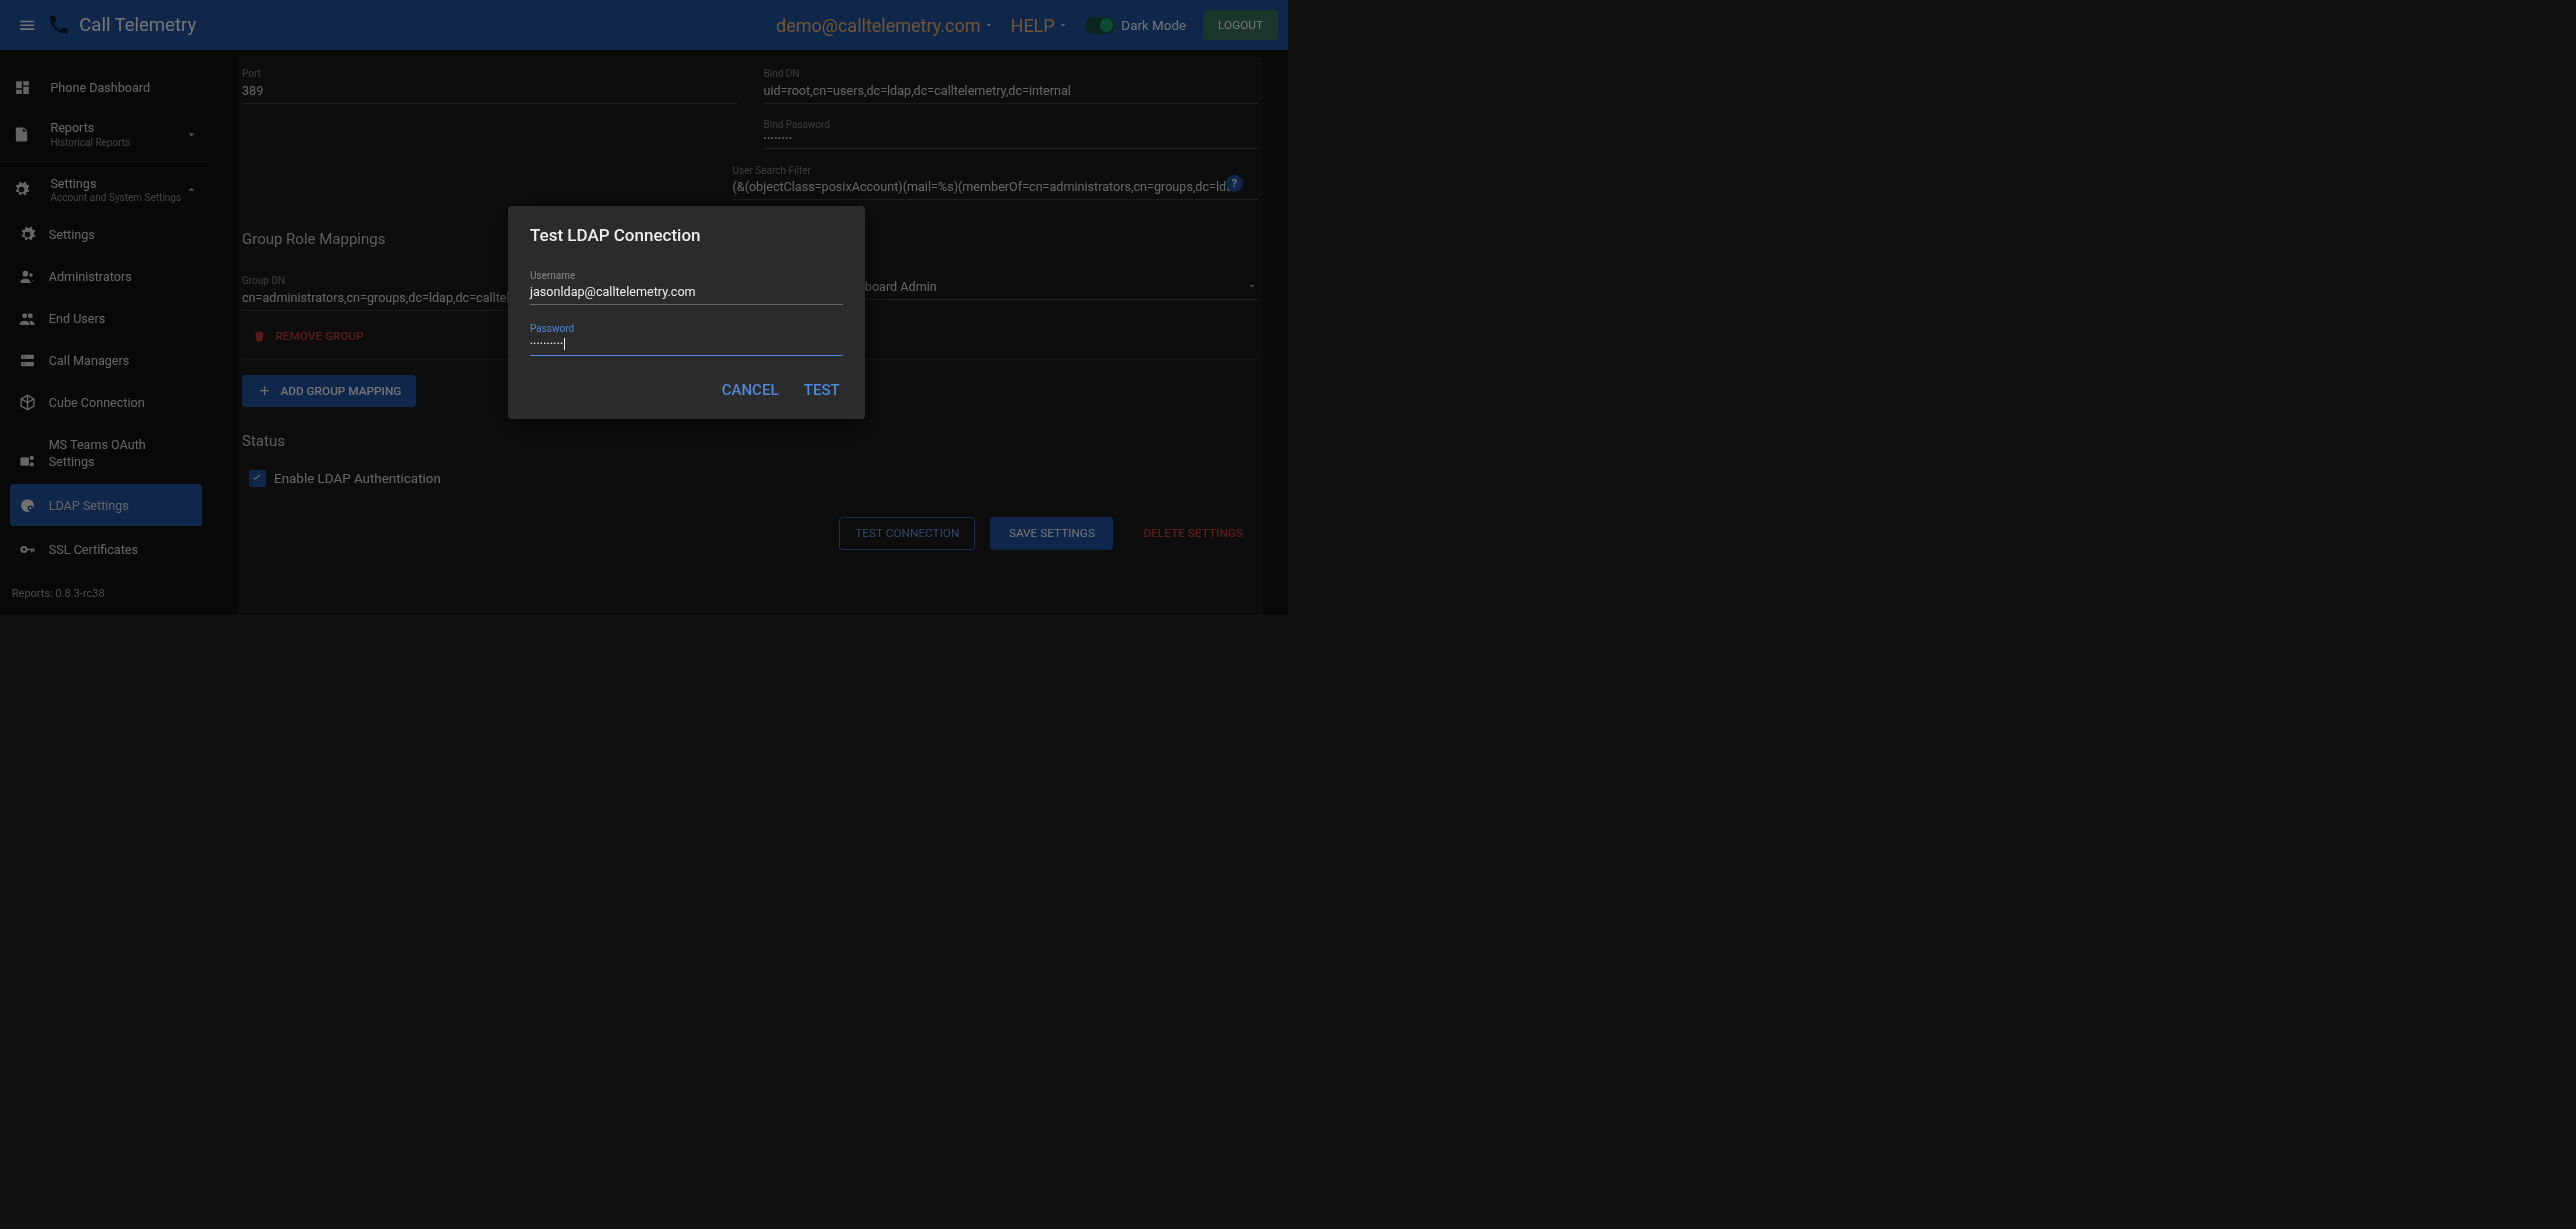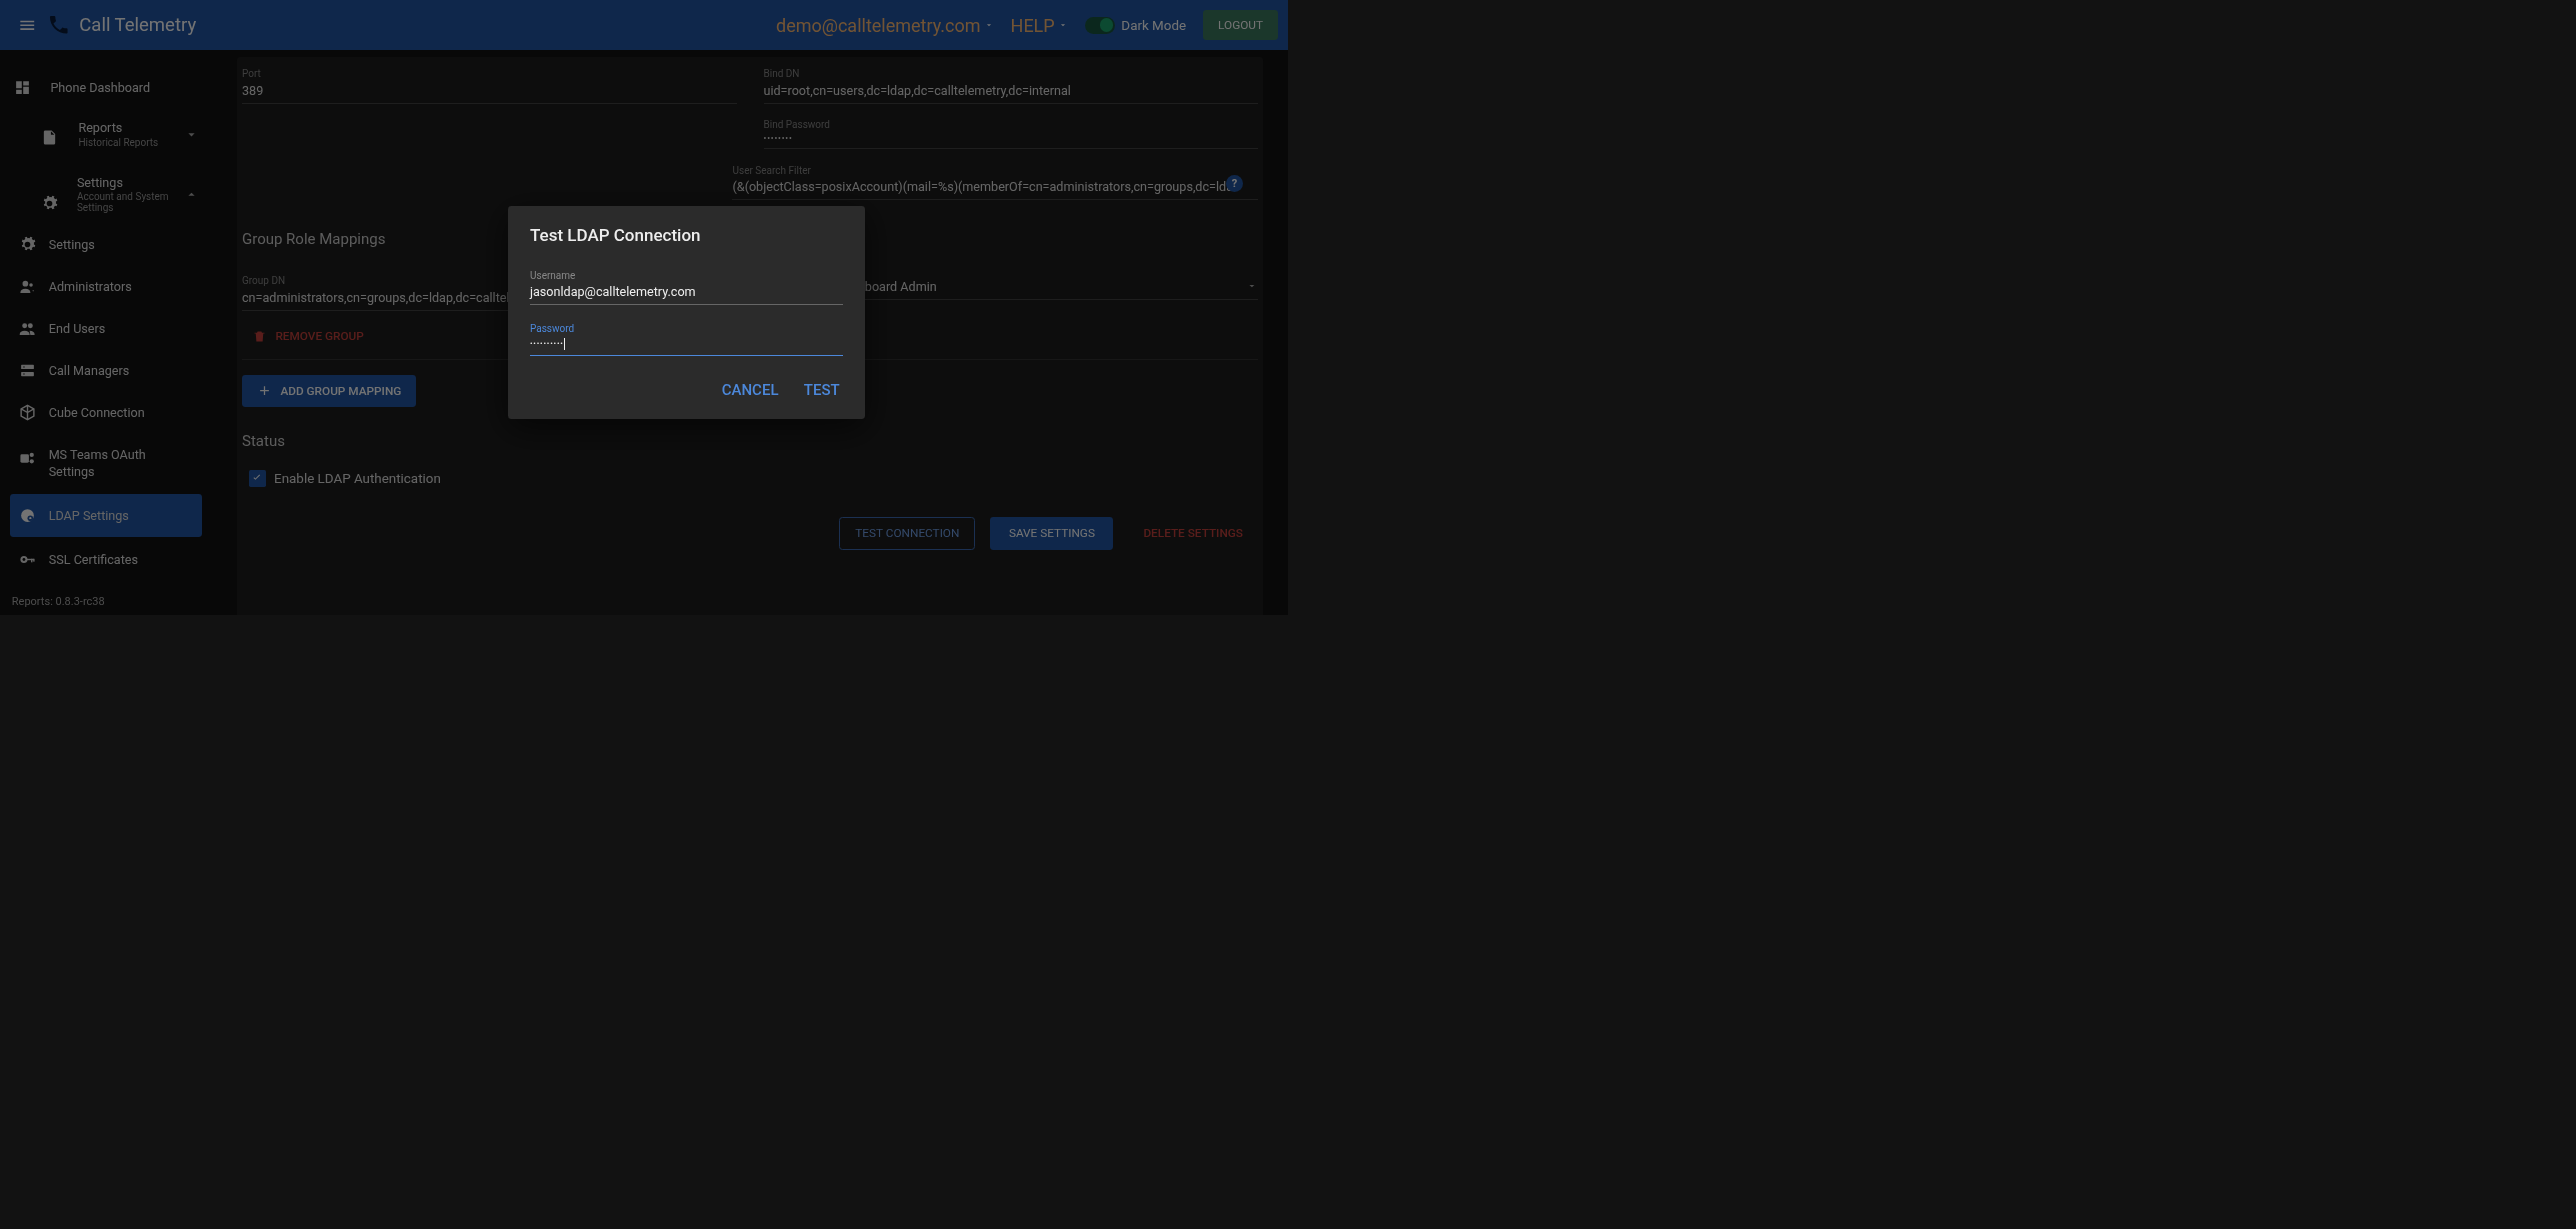--- a/index.html
+++ b/index.html
@@ -116,24 +116,23 @@
   width: 18.5px;
   height: 18.5px;
   margin-right: 18.5px;
   display: flex;
   align-items: center;
   justify-content: center;
   color: #e0e0e0;
 }
 .side-group-title {
   display: flex;
-  align-items: flex-end;
+  align-items: center;
   padding: 10px 13.4px;
   cursor: pointer;
-  margin-left: 28px;
 }
 .side-group-title .tcol {
   display: flex;
   flex-direction: column;
   gap: 1.7px;
 }
 .side-group-title .main-l {
   font-size: 12.6px;
   color: #e0e0e0;
 }
@@ -503,21 +502,21 @@
     <div class="sub-item">
       <span class="side-icon">
         <svg width="17" height="17" viewBox="0 0 24 24" fill="none" stroke="#e0e0e0" stroke-width="2">
             <path d="M12 2l9 5v10l-9 5-9-5V7z"></path>
             <path d="M12 2v20M3 7l9 5 9-5"></path>
           </svg>
       </span>
       <span>Cube Connection</span>
     </div>
 
-    <div class="sub-item" style="align-items:flex-start;">
+    <div class="sub-item" style="align-items:flex-end;">
       <span class="side-icon" style="margin-top:3.4px;">
         <svg width="17" height="17" viewBox="0 0 24 24" fill="#e0e0e0">
             <rect x="2" y="6" width="12" height="12" rx="2"></rect>
             <circle cx="18" cy="7" r="3"></circle>
             <circle cx="18" cy="16" r="3"></circle>
           </svg>
       </span>
       <span style="line-height:1.4;">MS Teams OAuth Settings</span>
     </div>
 

